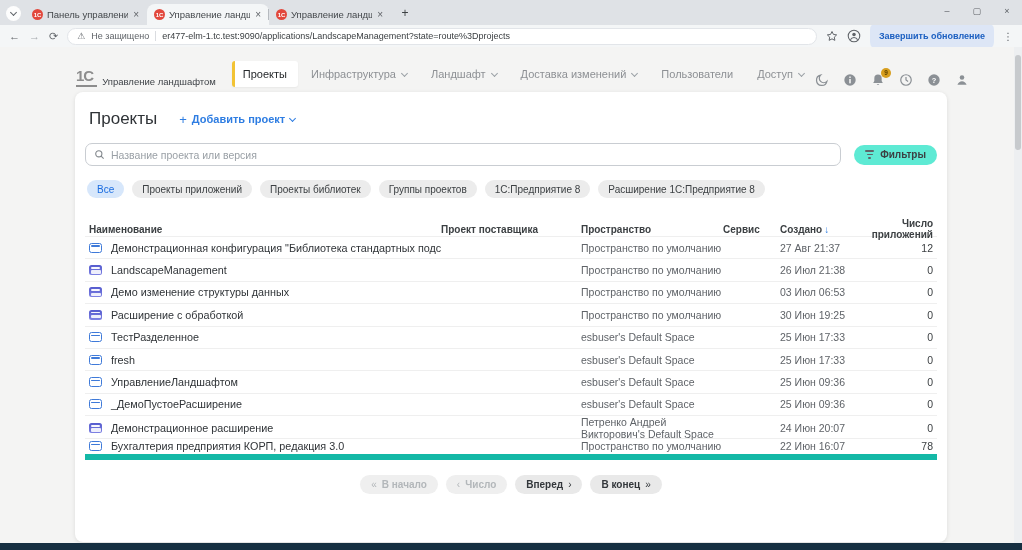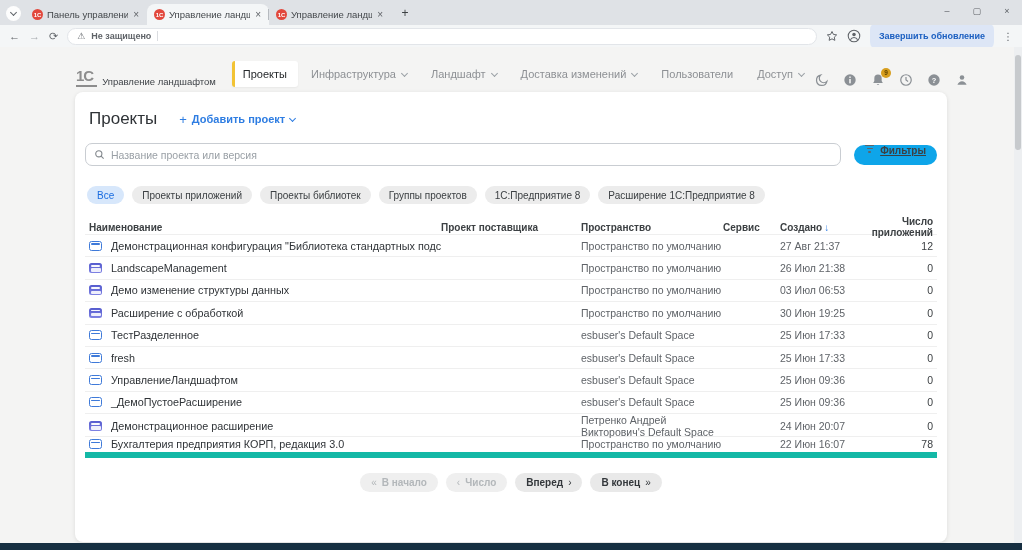--- a/index.html
+++ b/index.html
@@ -24,21 +24,21 @@
   .newtab { width:16px; height:16px; margin:0 0 4px 6px; font-size:12px; color:#3c4043; display:flex; align-items:center; justify-content:center; }
   .win-controls { position:absolute; right:0; top:0; height:22px; display:flex; align-items:center; gap:0; }
   .win-btn { width:30px; text-align:center; font-size:9px; color:#5f6368; }
 
   .toolbar { height:22px; background:#f4f6f7; display:flex; align-items:center; padding:0 9px; gap:9px; }
   .tb-icon { font-size:11px; color:#5f6368; line-height:1; }
   .tb-icon.dim { color:#a6aaae; }
   .omnibox { flex:1; height:17px; background:#fff; border:1px solid #e2e5e9; border-radius:9px;
      display:flex; align-items:center; padding:0 9px; gap:6px; font-size:9px; color:#202124; min-width:0; }
   .warn { color:#5f6368; font-size:9px; }
-  .sec-chip { color:#5f6368; font-weight:bold; white-space:nowrap; }
+  .sec-chip { color:#5f6368; font-weight:normal; white-space:nowrap; }
   .omni-div { width:1px; height:10px; background:#dadce0; }
   .url { white-space:nowrap; overflow:hidden; color:#3c4043; }
   .svgwrap { display:inline-flex; align-items:center; justify-content:center; line-height:0; flex:none; }
   .update-pill { height:30px; border-radius:9px; background:#dde6f6; color:#1b5fc1; font-size:9px; font-weight:bold;
      padding:0 9px; display:flex; align-items:center; white-space:nowrap; }
   .kebab { font-size:10px; color:#5f6368; letter-spacing:0; }
 
   
   .viewport { position:relative; height:503px; background:#f4f4f3; }
   .app-header { position:absolute; top:6px; left:76px; width:872px; height:34px; display:flex; align-items:flex-end; }
@@ -61,32 +61,32 @@
   .page-title { font-size:17px; color:#2f3337; }
   .add-btn { display:flex; align-items:center; gap:5px; color:#2e7de2; font-size:11px; font-weight:bold; }
   .add-plus { font-size:13px; font-weight:normal; }
   .add-btn .chev { border-color:#2e7de2; }
 
   .search-row { display:flex; align-items:center; margin-top:11px; }
   .search-box { flex:1; height:23px; border:1px solid #c9cdd2; border-radius:7px; display:flex; align-items:center;
      padding:0 8px; gap:6px; background:#fff; }
   .search-input { border:none; outline:none; flex:1; font-size:10.5px; color:#3c4043; font-family:"Liberation Sans",sans-serif; background:transparent; }
   .search-input::placeholder { color:#9aa0a6; }
-  .filters-btn { margin-left:13px; height:20px; padding:0 11px; border-radius:10px; background:#0ea5e9;
-     display:flex; gap:6px; font-size:10px; color:#3c4043; font-weight:bold; white-space:nowrap;text-decoration:underline; }
+  .filters-btn { margin-left:13px; height:20px; padding:0 11px; border-radius:10px; background:#5eead4;
+     display:flex; align-items:center; gap:6px; font-size:10px; color:#3c4043; font-weight:bold; white-space:nowrap; }
   .funnel { display:flex; flex-direction:column; gap:2px; align-items:center; }
   .funnel i { display:block; height:1.4px; background:#5f6368; border-radius:1px; }
   .funnel i:nth-child(1){ width:9px; } .funnel i:nth-child(2){ width:6px; } .funnel i:nth-child(3){ width:3px; }
 
-  .chips { display:flex; gap:8px; margin-top:20px; padding:0 2px; }
+  .chips { display:flex; gap:8px; margin-top:14px; padding:0 2px; }
   .chip { height:18px; padding:0 10px; border-radius:9px; background:#ececec; color:#3c4043; font-size:10px;
      display:flex; align-items:center; white-space:nowrap; }
   .chip.active { background:#d7e7fb; color:#1a6ce0; }
 
-  .table { margin-top:12px; }
+  .table { margin-top:20px; }
   .thead, .trow { display:grid; grid-template-columns:352px 140px 142px 57px 76px 1fr; align-items:center; padding:0 4px; }
   .thead { font-size:10px; font-weight:bold; color:#3c4043; height:18px; }
   .thead .hcell:last-child { text-align:right; }
   .sort-arrow { color:#2e7de2; font-weight:normal; margin-left:2px; }
   .trow { height:22.4px; border-top:1px solid #efefef; font-size:10.5px; color:#5f6368; }
   .trow:last-child { border-bottom:6px solid #14b8a6; }
   .cell-name { display:flex; align-items:center; gap:9px; color:#2f3337; font-size:10.8px; overflow:hidden; white-space:nowrap; }
   .cell-apps { text-align:right; color:#3c4043; }
   .pjicon { width:13px; height:10px; border-radius:2.5px; position:relative; flex:none; }
   .pjicon.app { border:1.5px solid #3f7ad9; background:#fff; }
@@ -140,20 +140,21 @@
   </div>
 
   <div class="toolbar">
     <span class="tb-icon">←</span>
     <span class="tb-icon dim">→</span>
     <span class="tb-icon">⟳</span>
     <div class="omnibox">
       <span class="warn">⚠</span>
       <span class="sec-chip">Не защищено</span>
       <span class="omni-div"></span>
+      <span class="url">er477-elm-1.tc.test:9090/applications/LandscapeManagement?state=route%3Dprojects</span>
     </div>
     <span class="svgwrap">
       <svg width="12" height="12" viewBox="0 0 16 16">
           <path d="M8 2l1.9 3.9 4.3.6-3.1 3 .7 4.3L8 11.8l-3.8 2 .7-4.3-3.1-3 4.3-.6z" fill="none" stroke="#5f6368" stroke-width="1.3"></path>
         </svg>
     </span>
     <span class="svgwrap">
       <svg width="14" height="14" viewBox="0 0 16 16">
           <circle cx="8" cy="8" r="6.6" fill="none" stroke="#5f6368" stroke-width="1.2"></circle>
           <circle cx="8" cy="6.3" r="2" fill="#5f6368"></circle>

